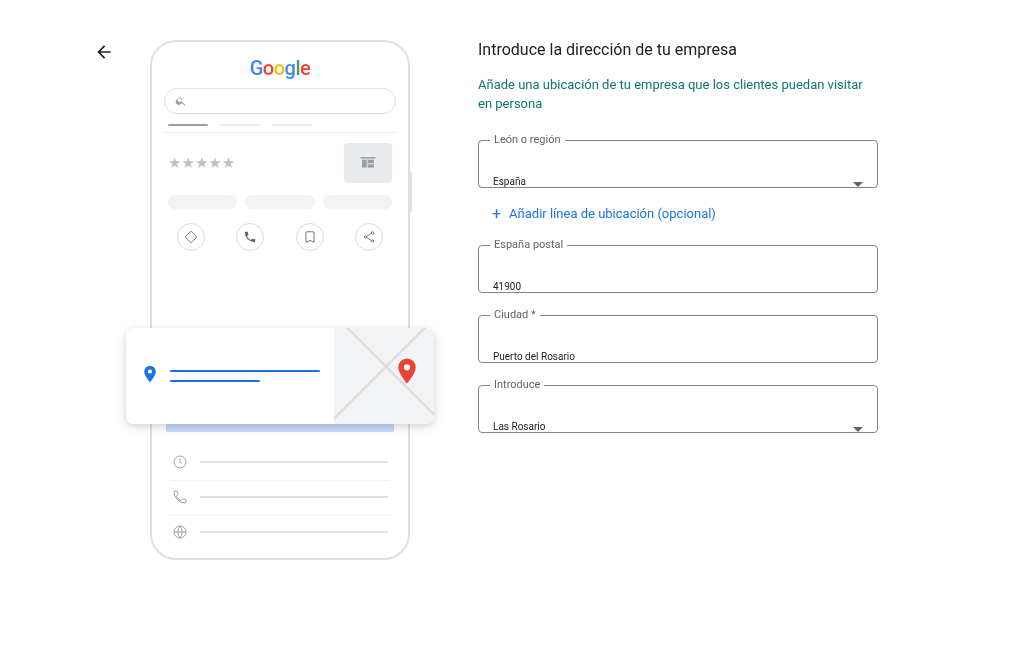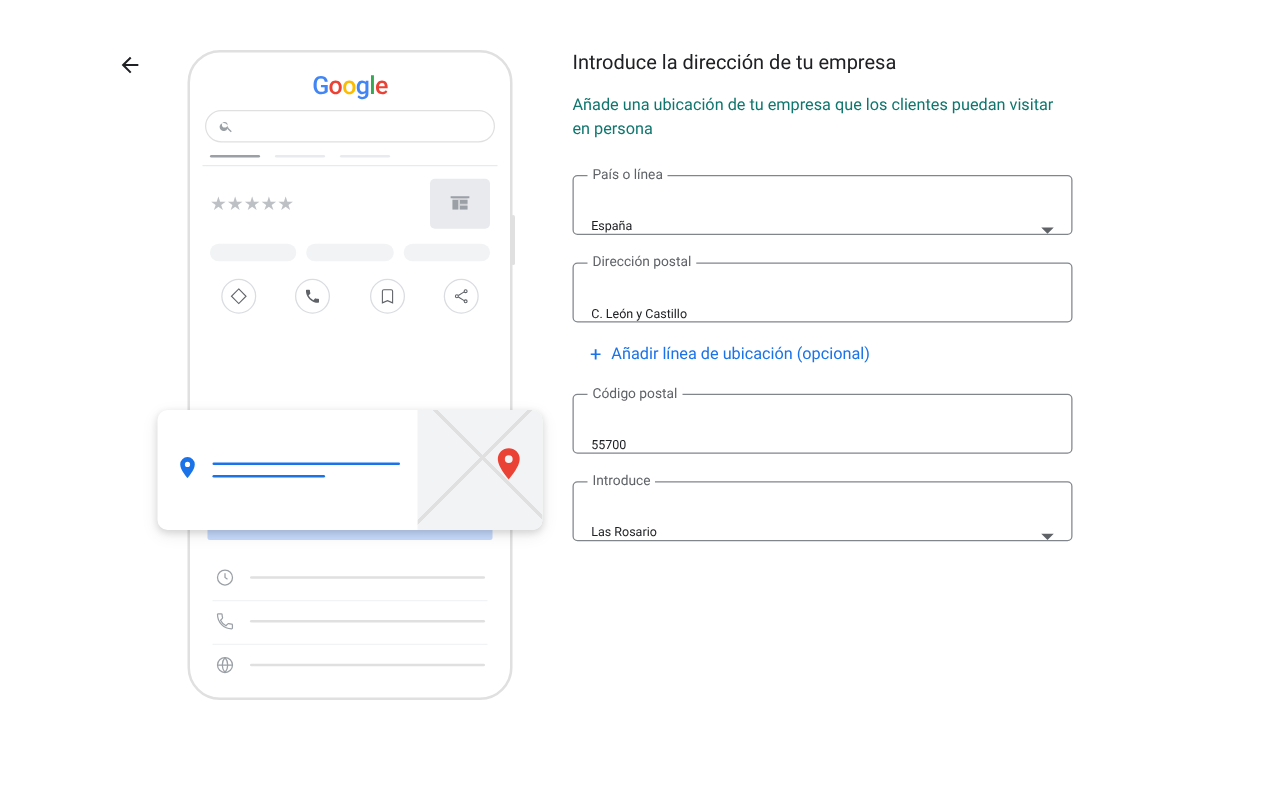--- a/index.html
+++ b/index.html
@@ -1,17 +1,17 @@
 <!DOCTYPE html>
 <html><head>
 <meta charset="utf-8">
 <style>
 * { box-sizing: border-box; margin: 0; padding: 0; }
 body { font-family: 'Google Sans', Roboto, Arial, sans-serif; background: #fff; color: #202124; width: 1024px; height: 645px; overflow: hidden; }
-.container { display: flex; padding: 40px 48px 0 90px; gap: 48px; }
+.container { display: flex; padding: 40px 48px 0 90px; gap: 68px; }
 .back-btn { position: absolute; left: 94px; top: 42px; cursor: pointer; }
 .back-btn svg { width: 20px; height: 20px; }
 
 
 .phone-col { flex: 0 0 auto; position: relative; margin-left: 60px; }
 .phone { width: 260px; height: 520px; border: 2px solid #e0e0e0; border-radius: 26px; background: #fff; position: relative; padding: 14px 12px 6px; }
 .phone::after { content:''; position:absolute; right:-4px; top:130px; width:3px; height:40px; background:#e0e0e0; border-radius:2px; }
 .glogo { text-align:center; margin-bottom: 8px; font-weight:500; font-size:20px; letter-spacing:-0.5px;}
 .glogo .b{color:#4285F4}.glogo .r{color:#EA4335}.glogo .y{color:#FBBC05}.glogo .g{color:#34A853}
 .searchbar { height: 26px; border:1px solid #e0e0e0; border-radius: 14px; display:flex; align-items:center; padding:0 10px; margin-bottom:10px; }
@@ -176,46 +176,46 @@
             </svg></span>
       </div>
     </div>
   </div>
 
   <div class="form-col">
     <h1>Introduce la dirección de tu empresa</h1>
     <p class="subtitle">Añade una ubicación de tu empresa que los clientes puedan visitar en persona</p>
 
     <div class="field">
-      <span class="field-label">País o línea</span>
+      <span class="field-label">León o región</span>
       <div class="field-box sel">
         <span>España</span>
         <span class="dropdown-arrow"></span>
       </div>
     </div>
 
-    <div class="field">
-      <span class="field-label">Dirección postal</span>
-      <div class="field-box">
-          <span>C. León y Castillo</span>
-        </div>
-    </div>
 
     <div class="add-line">
       <span class="plus">+</span>
       <span>Añadir línea de ubicación (opcional)</span>
     </div>
 
     <div class="field">
-      <span class="field-label">Código postal</span>
+      <span class="field-label">España postal</span>
       <div class="field-box">
-          <span>55700</span>
-        </div>
-    </div>
-
+          <span>41900</span>
+        </div>
+    </div>
+
+    <div class="field">
+      <span class="field-label">Ciudad *</span>
+      <div class="field-box">
+          <span>Puerto del Rosario</span>
+        </div>
+    </div>
 
     <div class="field">
       <span class="field-label">Introduce</span>
       <div class="field-box sel">
         <span>Las Rosario</span>
         <span class="dropdown-arrow"></span>
       </div>
     </div>
 
   </div>

